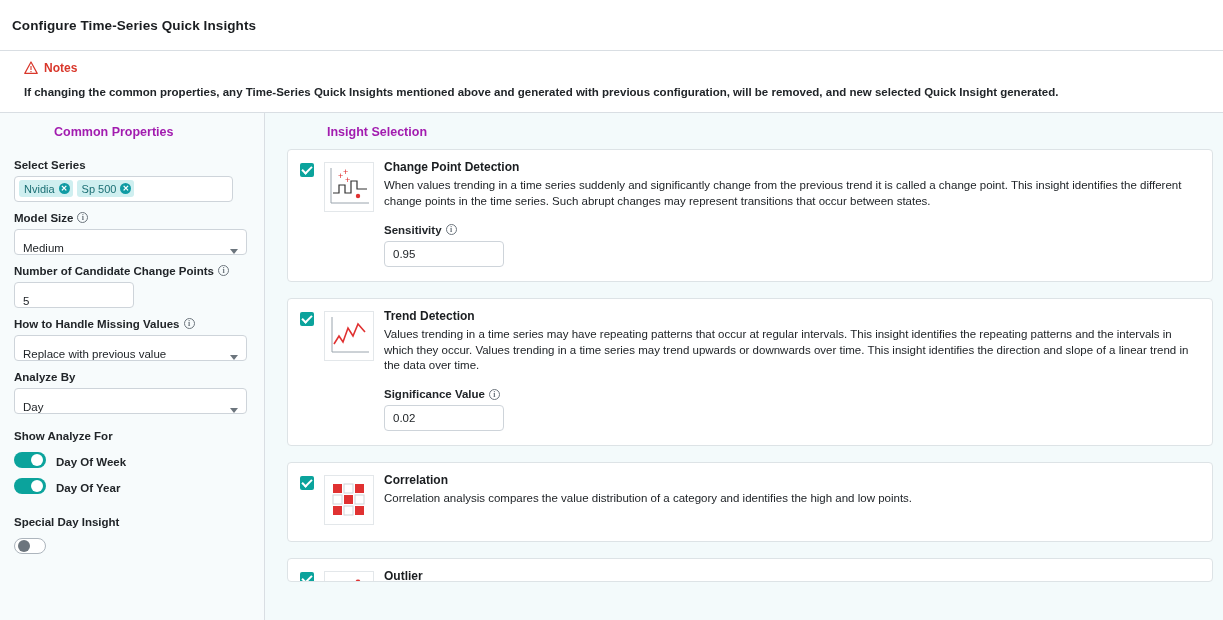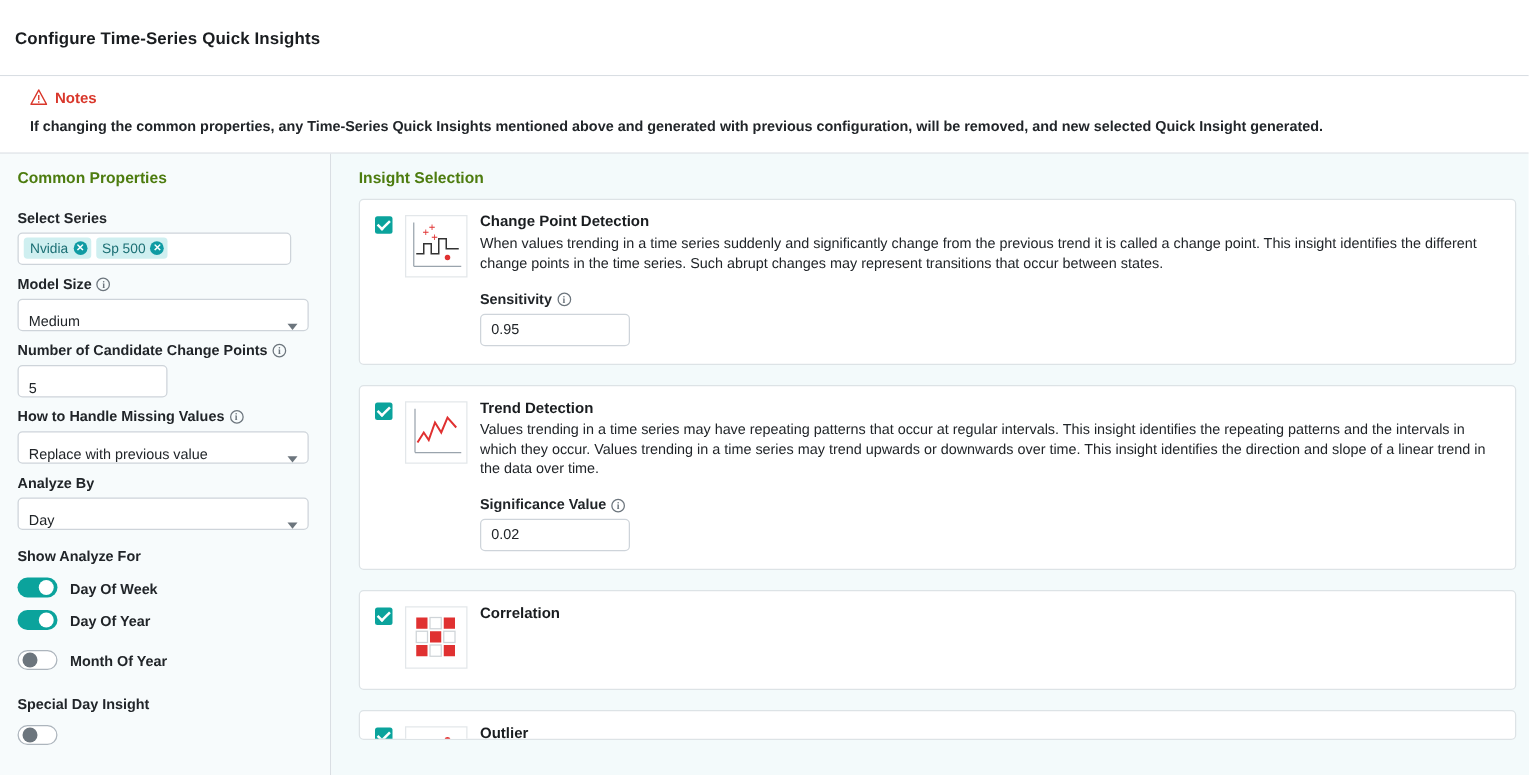--- a/index.html
+++ b/index.html
@@ -9,21 +9,21 @@
     overflow: hidden;
     background: #ffffff;
     font-family: "Liberation Sans", sans-serif;
     font-size: 12px;
     color: #212529;
   }
   .page { width: 1223px; height: 620px; position: relative; display: flex; flex-direction: column; }
 
   
   .header {
-    height: 61px;
+    height: 51px;
     border-bottom: 1px solid #d9dee3;
     display: flex; align-items: center;
     padding: 0 12px;
     background: #fff;
     flex: 0 0 auto;
   }
   .header-title {
     font-size: 13.5px;
     font-weight: bold;
     color: #1a1d20;
@@ -56,22 +56,23 @@
     width: 265px;
     flex: 0 0 265px;
     background: #f7fbfc;
     border-right: 1px solid #d9dee3;
     position: relative;
     overflow: hidden;
   }
   .pane-title {
     font-size: 12.5px;
     font-weight: bold;
-    color: #4d7c0f;
+    color: #a21caf;
     padding: 12px 14px 10px 14px;
+    margin-left: 40px;
   }
   .left-content { padding: 0 14px 14px 14px; }
 
   .field-label {
     font-size: 11.5px;
     font-weight: bold;
     color: #212529;
     margin: 10px 0 5px 0;
     display: flex; gap: 4px;
   }
@@ -332,26 +333,20 @@
           <span class="toggle on">
               <span class="knob"></span>
             </span>
           <span class="toggle-label">Day Of Week</span>
         </div>
         <div class="toggle-row">
           <span class="toggle on">
               <span class="knob"></span>
             </span>
           <span class="toggle-label">Day Of Year</span>
-        </div>
-        <div class="toggle-row" style="margin-top:14px;">
-          <span class="toggle off">
-              <span class="knob"></span>
-            </span>
-          <span class="toggle-label">Month Of Year</span>
         </div>
 
         <div class="section-label" style="margin-top:22px;">Special Day Insight</div>
         <div class="toggle-row" style="margin-top:4px;">
           <span class="toggle off">
               <span class="knob"></span>
             </span>
         </div>
 
       </div>
@@ -423,20 +418,21 @@
               <g fill="none" stroke="#cfd4d8" stroke-width="1">
                 <rect x="19" y="8" width="9" height="9"></rect>
                 <rect x="8" y="19" width="9" height="9"></rect>
                 <rect x="30" y="19" width="9" height="9"></rect>
                 <rect x="19" y="30" width="9" height="9"></rect>
               </g>
             </svg>
           </span>
           <div class="card-body">
             <div class="card-title">Correlation</div>
+            <div class="card-desc">Correlation analysis compares the value distribution of a category and identifies the high and low points.</div>
           </div>
         </div>
 
         <div class="card clip-bottom" style="padding-bottom:0;margin-bottom:0;">
           <span class="card-check"></span>
           <span class="card-thumb" style="height:24px;">
             <svg width="48" height="24" viewBox="0 0 48 24">
               <circle cx="33" cy="10" r="2.4" fill="#e03131"></circle>
               <path d="M9 20 L18 14 L26 18" fill="none" stroke="#333" stroke-width="1.2"></path>
             </svg>

